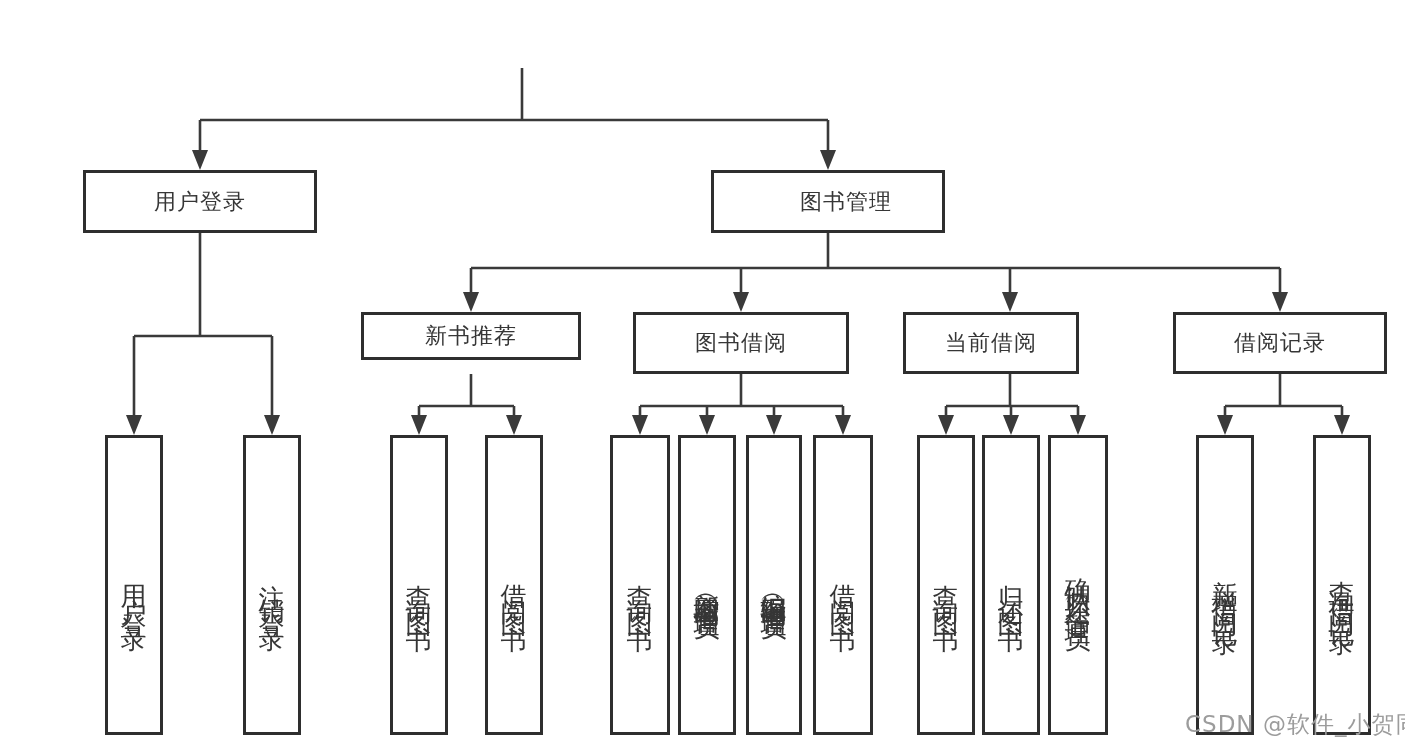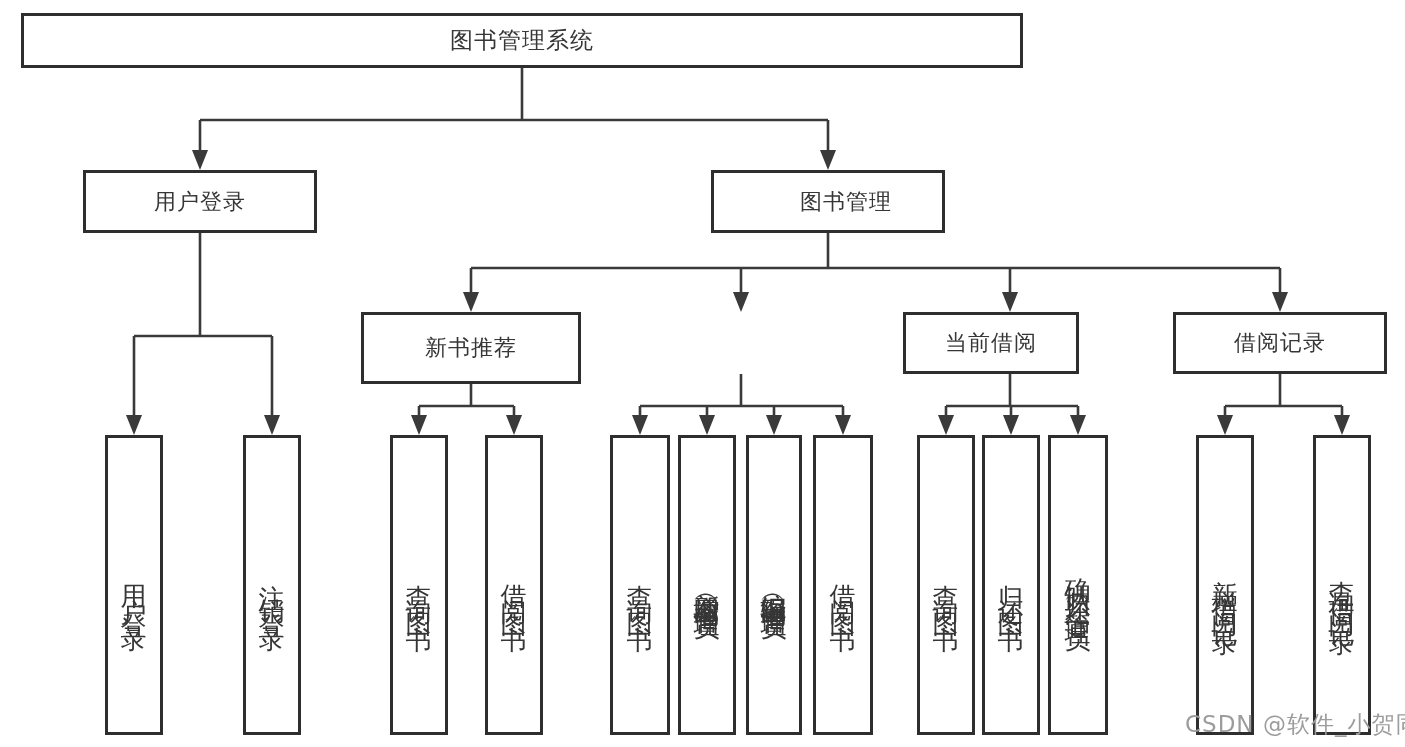--- a/index.html
+++ b/index.html
@@ -73,26 +73,26 @@
     <path d="M1010,374 V406 M946,406 H1078 M946,406 V416 M1011,406 V416 M1078,406 V416"></path>
     <polygon points="938,415 954,415 946,435"></polygon>
     <polygon points="1003,415 1019,415 1011,435"></polygon>
     <polygon points="1070,415 1086,415 1078,435"></polygon>
 
     <path d="M1280,374 V406 M1225,406 H1342 M1225,406 V416 M1342,406 V416"></path>
     <polygon points="1217,415 1233,415 1225,435"></polygon>
     <polygon points="1334,415 1350,415 1342,435"></polygon>
   </svg>
 
-  <div class="box h root-box" style="left:21px;top:13px;width:1002px;height:55px;">图书管理系统</div>
 
   <div class="box h" style="left:83px;top:170px;width:234px;height:63px;">用户登录</div>
   <div class="box h" style="left:711px;top:170px;width:234px;height:63px;padding-left:36px;">图书管理</div>
 
-  <div class="box h" style="left:361px;top:312px;width:220px;height:72px;">新书推荐</div>
+  <div class="box h" style="left:361px;top:312px;width:220px;height:48px;">新书推荐</div>
+  <div class="box h" style="left:633px;top:312px;width:216px;height:62px;">图书借阅</div>
   <div class="box h" style="left:903px;top:312px;width:176px;height:62px;">当前借阅</div>
   <div class="box h" style="left:1173px;top:312px;width:214px;height:62px;">借阅记录</div>
 
   <div class="box" style="left:105px;top:435px;width:58px;height:300px;">
     <span class="vtext ls14">用户登录</span>
   </div>
   <div class="box" style="left:243px;top:435px;width:58px;height:300px;">
     <span class="vtext ls14">注销登录</span>
   </div>
 

